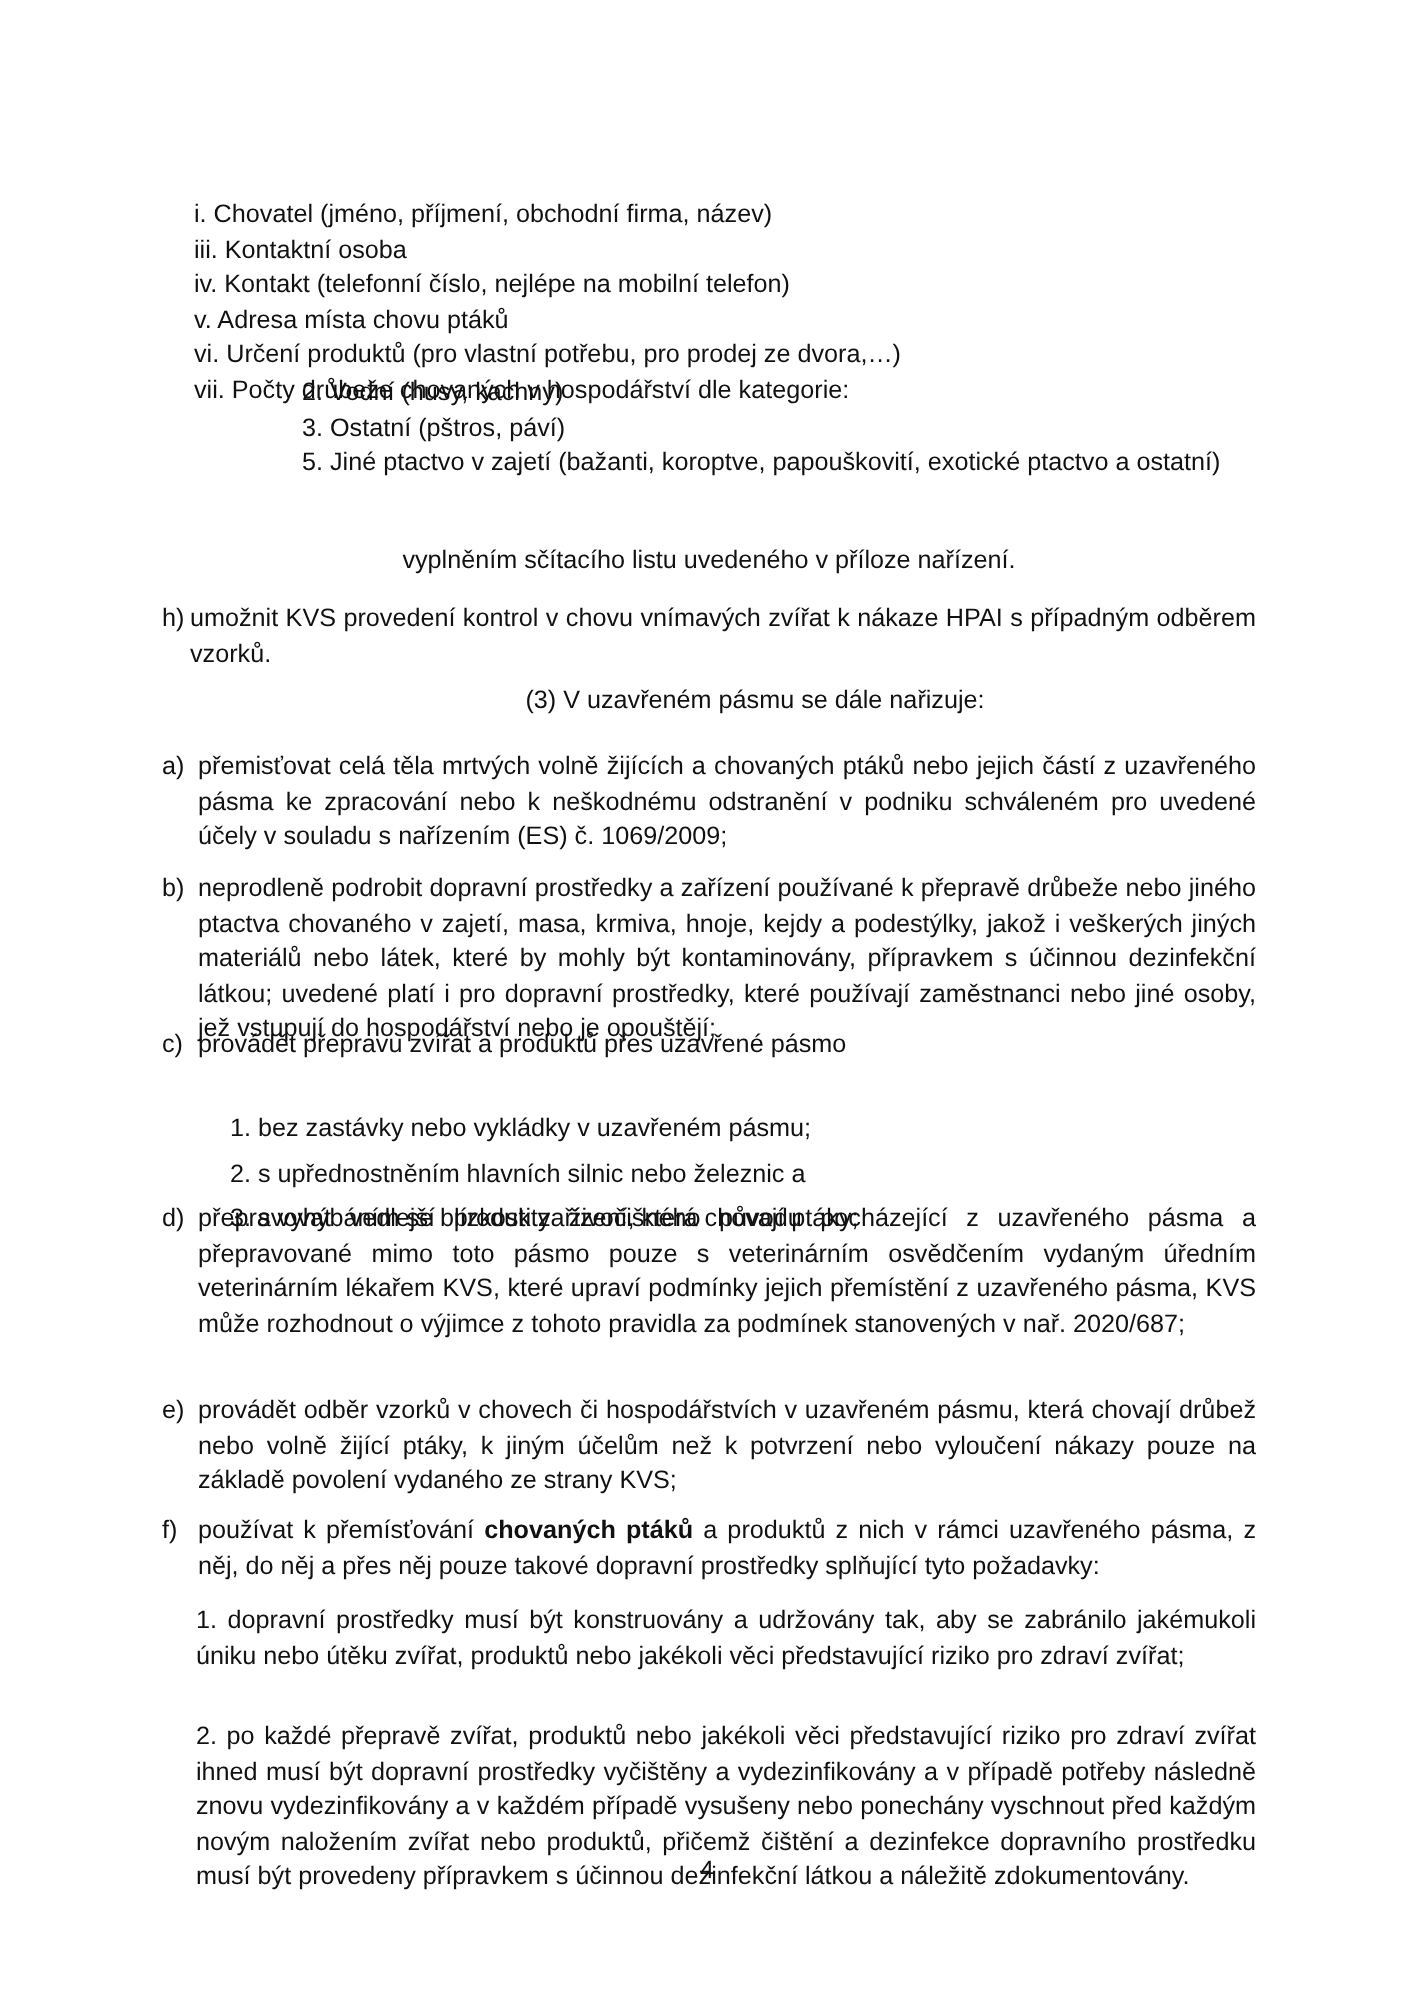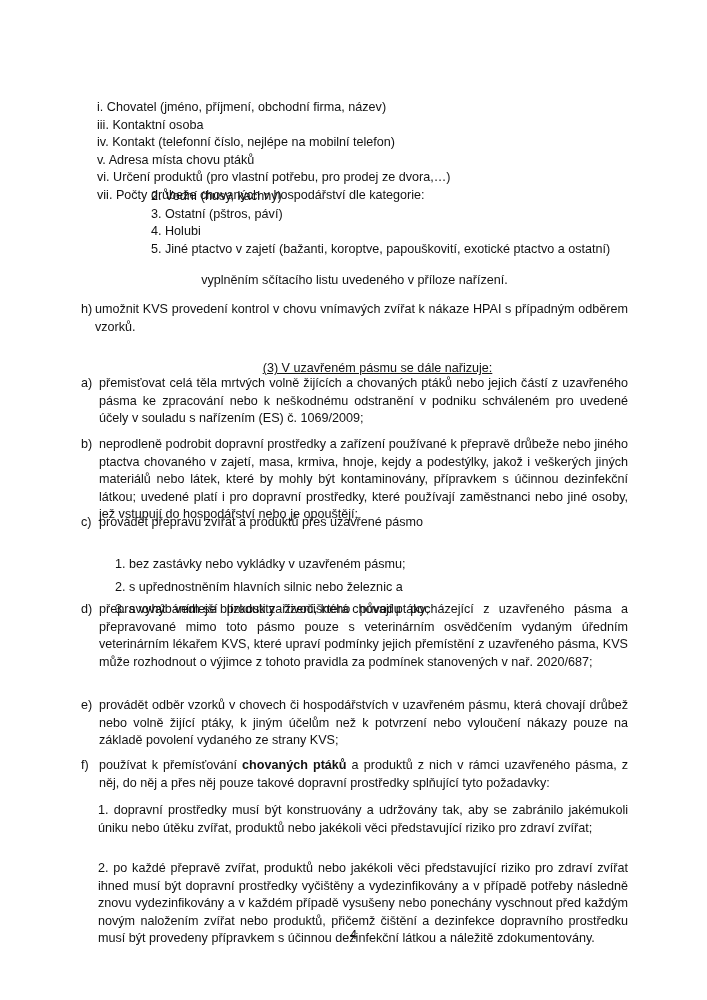--- a/index.html
+++ b/index.html
@@ -31,32 +31,31 @@
     <div>iii. Kontaktní osoba</div>
     <div>iv. Kontakt (telefonní číslo, nejlépe na mobilní telefon)</div>
     <div>v. Adresa místa chovu ptáků</div>
     <div>vi. Určení produktů (pro vlastní potřebu, pro prodej ze dvora,…)</div>
     <div>vii. Počty drůbeže chovaných v hospodářství dle kategorie:</div>
   </div>
 
   <div class="abs cat">
     <div>2. Vodní (husy, kachny)</div>
     <div>3. Ostatní (pštros, páví)</div>
-    <div>4. Holubi</div>
     <div>5. Jiné ptactvo v zajetí (bažanti, koroptve, papouškovití, exotické ptactvo a ostatní)</div>
   </div>
 
   <div class="p" style="top:272px;">vyplněním sčítacího listu uvedeného v příloze nařízení.</div>
 
   <div class="item" style="top:301px;">
     <span class="lbl">h)</span>
     <div class="txt" style="margin-left:14px; text-indent:0;">umožnit KVS provedení kontrol v chovu vnímavých zvířat k nákaze HPAI s případným odběrem vzorků.</div>
   </div>
 
-  <div class="p" style="top:360px; left:104px;text-decoration:underline;">(3) V uzavřeném pásmu se dále nařizuje:</div>
+  <div class="p" style="top:342px; left:104px;">(3) V uzavřeném pásmu se dále nařizuje:</div>
 
   <div class="item" style="top:375px;">
     <span class="lbl">a)</span>
     <div class="txt">přemisťovat celá těla mrtvých volně žijících a chovaných ptáků nebo jejich částí z uzavřeného pásma ke zpracování nebo k neškodnému odstranění v podniku schváleném pro uvedené účely v souladu s nařízením (ES) č. 1069/2009;</div>
   </div>
 
   <div class="item" style="top:436px;">
     <span class="lbl">b)</span>
     <div class="txt">neprodleně podrobit dopravní prostředky a zařízení používané k přepravě drůbeže nebo jiného ptactva chovaného v zajetí, masa, krmiva, hnoje, kejdy a podestýlky, jakož i veškerých jiných materiálů nebo látek, které by mohly být kontaminovány, přípravkem s účinnou dezinfekční látkou; uvedené platí i pro dopravní prostředky, které používají zaměstnanci nebo jiné osoby, jež vstupují do hospodářství nebo je opouštějí;</div>
   </div>

